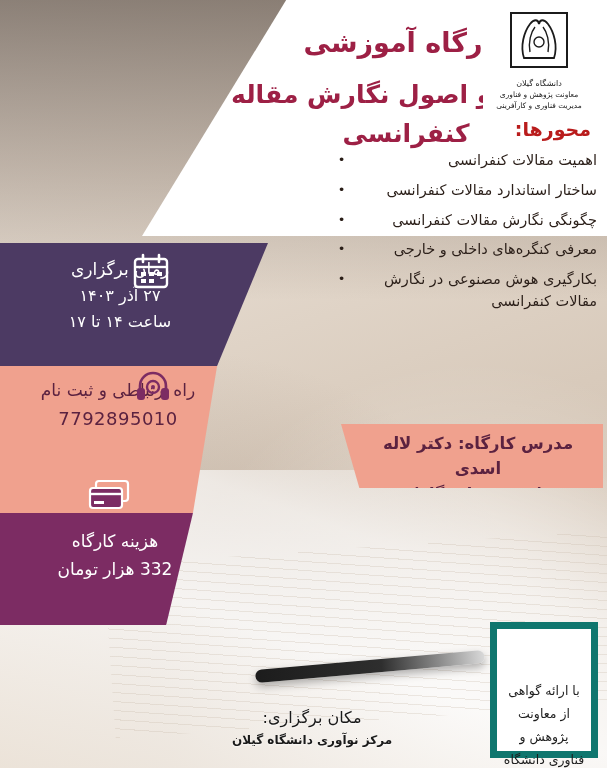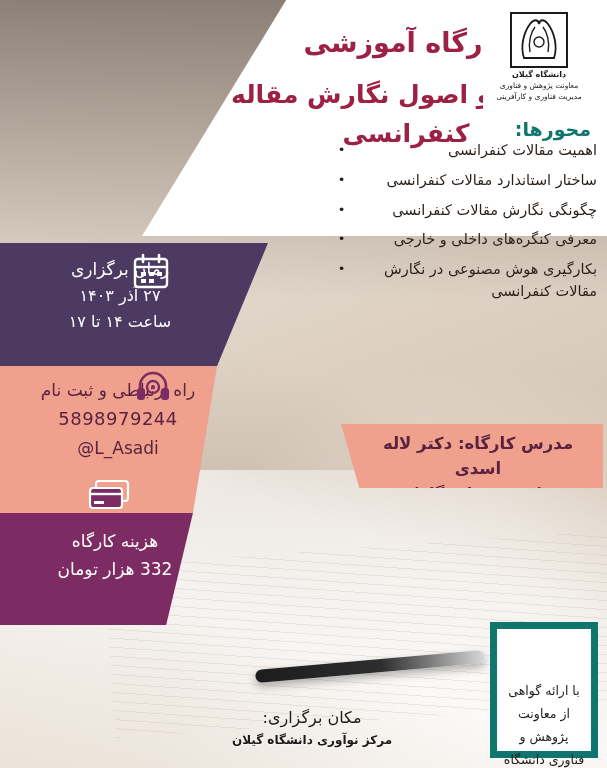--- a/index.html
+++ b/index.html
@@ -119,36 +119,37 @@
     position: relative;
   }
   .logo-mark svg { display: block; }
   .logo-line {
     font-size: 7.5px;
     color: #1b1b1b;
     margin-top: 2px;
     letter-spacing: 0;
     white-space: nowrap;
   }
-  .logo-line.l1 { font-size: 8px; margin-top: 2px; font-weight: bold; }
+  .logo-line.l1 { font-size: 8px; margin-top: 11px; }
 
   
   .topics {
     position: absolute;
     right: 10px;
     top: 118px;
     width: 262px;
     text-align: right;
     color: #2b1f19;
     direction: rtl;
   }
   .topics-title {
     font-size: 19px;
     font-weight: bold;
-    color: #0f766e;
+    color: #b91c1c;
+    margin-bottom: 10px;
     padding-right: 6px;
   }
   .topic-item {
     display: flex;
     flex-direction: row-reverse;
     justify-content: flex-start;
     align-items: flex-start;
     font-size: 14.5px;
     line-height: 1.5;
     margin-bottom: 8px;
@@ -352,22 +353,21 @@
       <rect x="9" y="20" width="5" height="4" fill="#ffffff"></rect>
       <rect x="17" y="20" width="5" height="4" fill="#ffffff"></rect>
       <rect x="25" y="20" width="5" height="4" fill="#ffffff"></rect>
       <rect x="9" y="27" width="5" height="4" fill="#ffffff"></rect>
       <rect x="17" y="27" width="5" height="4" fill="#ffffff"></rect>
     </svg>
   </div>
 
   <div class="block block-contact">
     <div class="block-line">راه ارتباطی و ثبت نام</div>
-    <div class="block-line phone-line">5898979244</div>
-    <div class="block-line handle-line">@L_Asadi</div>
+    <div class="block-line phone-line">7792895010</div>
   </div>
   <div class="block-icon icon-head">
     <svg width="38" height="38" viewBox="0 0 38 38">
       <path d="M6 22 V18 A13 13 0 0 1 32 18 V22" fill="none" stroke="#7c2c63" stroke-width="2.6"></path>
       <rect x="3" y="20" width="8" height="12" rx="3" fill="#7c2c63"></rect>
       <rect x="27" y="20" width="8" height="12" rx="3" fill="#7c2c63"></rect>
       <circle cx="19" cy="19" r="6" fill="none" stroke="#7c2c63" stroke-width="2.4"></circle>
       <circle cx="19" cy="19" r="2" fill="#7c2c63"></circle>
     </svg>
   </div>

